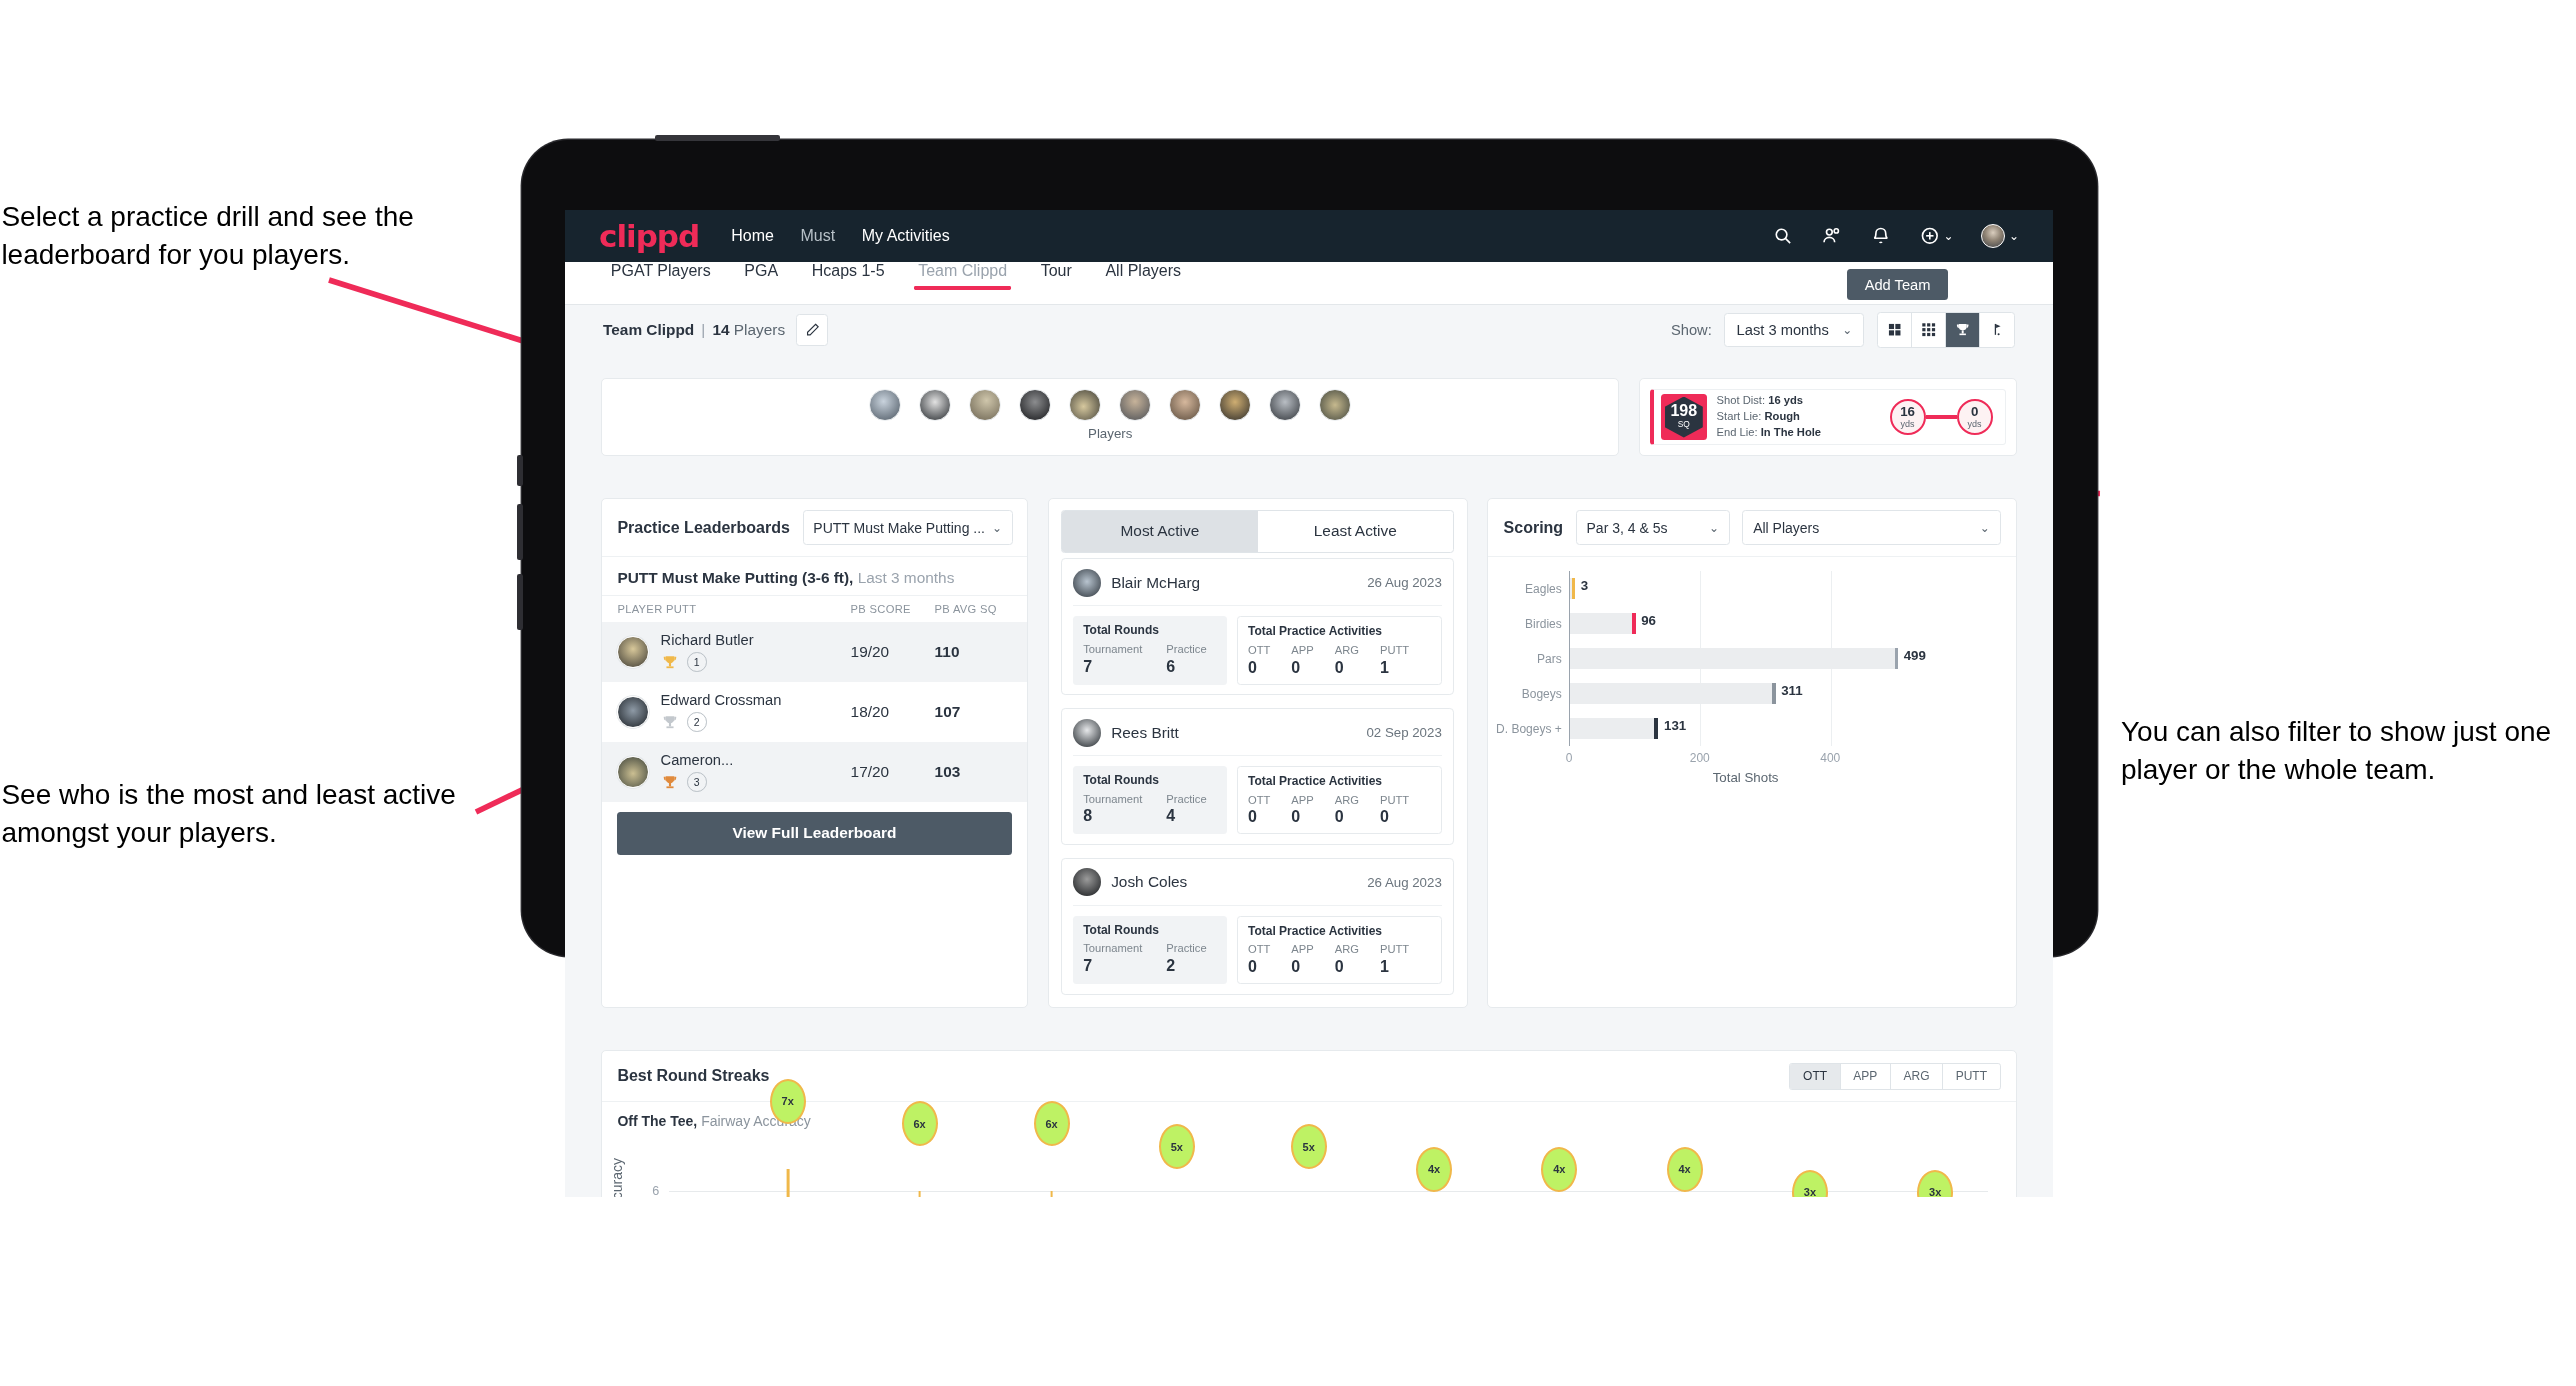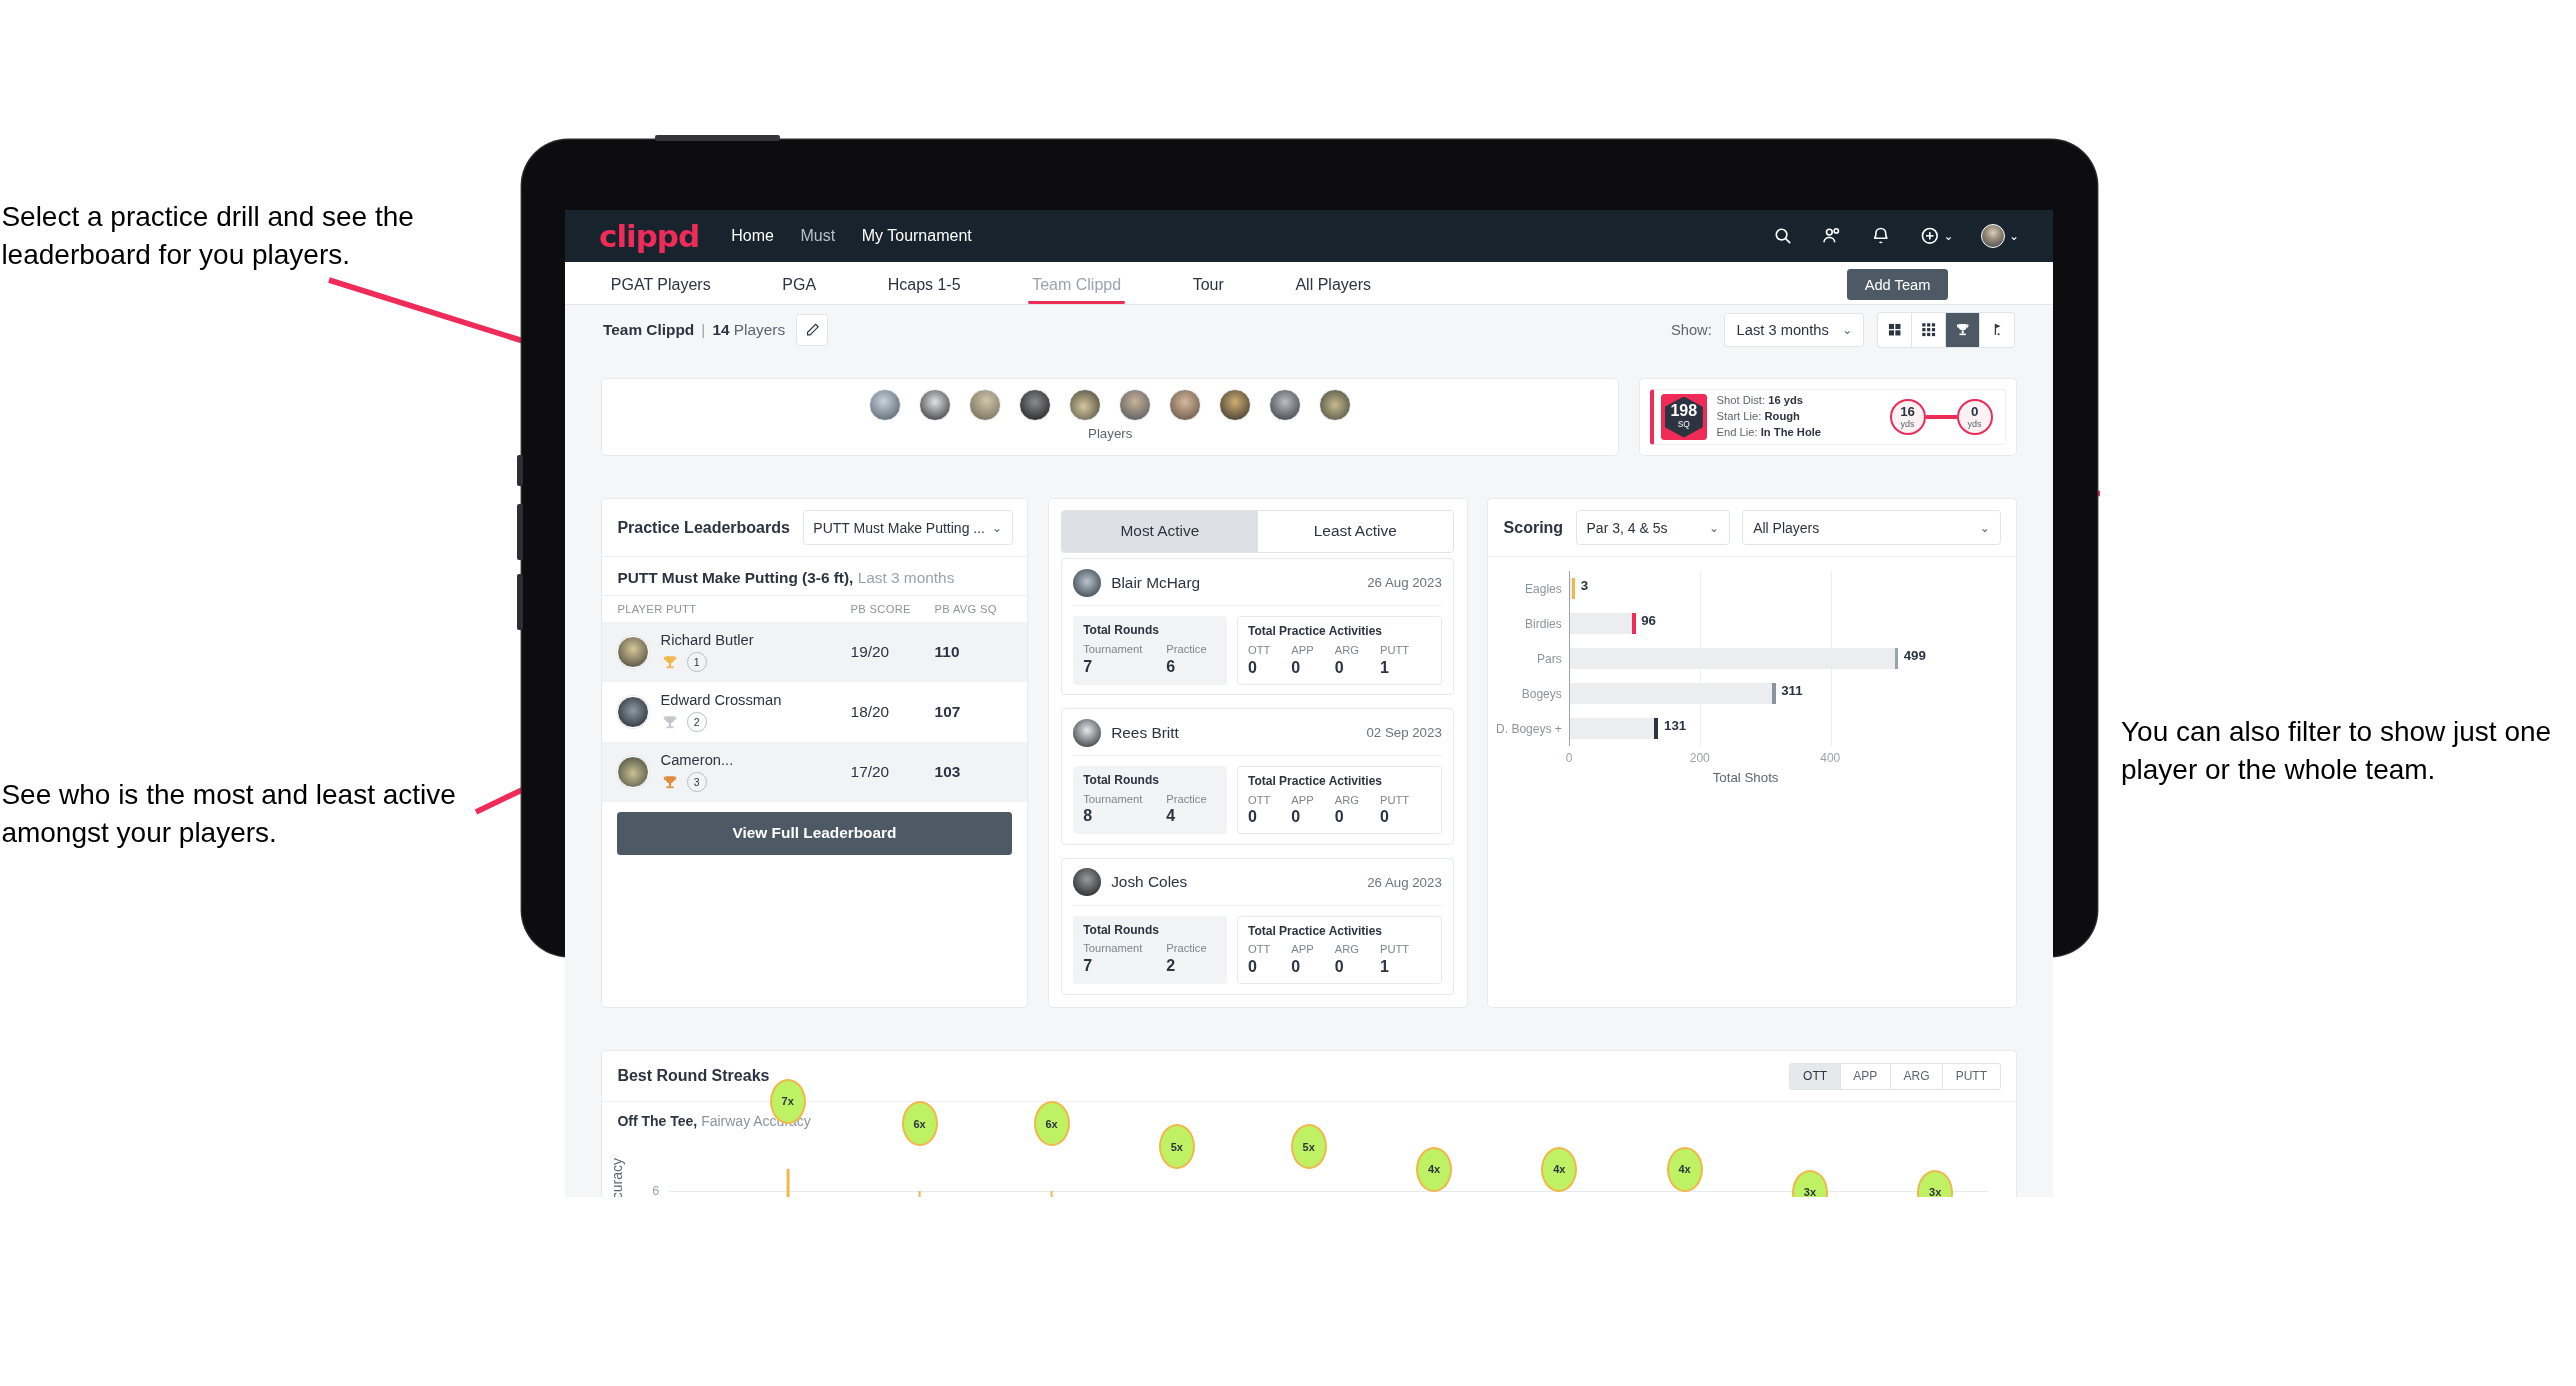--- a/index.html
+++ b/index.html
@@ -67,22 +67,22 @@
   .avatar-nav {
     width: 24px; height: 24px; border-radius: 50%;
     background: radial-gradient(circle at 50% 35%, #d9cdbe 0%, #8e8273 45%, #3a3f46 100%);
     border: 1.4px solid #fff;
   }
   .caret { color: #fff; font-size: 12px; margin-left: 3.5px; }
 
   
   .tabbar {
     height: 43px; background: #ffffff;
-    display: flex; align-items: flex-end; padding: 0 36px;
-    border-bottom: 0.7px solid #e3e7ea; position: relative; gap: 38px;
+    display: flex; align-items: flex-start; padding: 0 36px;
+    border-bottom: 0.7px solid #e3e7ea; position: relative;
   }
   .tab {
     font-size: 16px; color: #2b3440; padding: 0 9.8px 9.8px 9.8px;
     margin-right: 14px; position: relative; white-space: nowrap;
   }
   .tab.active { color: #9aa3ad; }
   .tab.active::after {
     content:''; position:absolute; left: 5.6px; right: 5.6px; bottom: 0;
     height: 3.5px; background: #ef2b58; border-radius: 1.4px;
   }
@@ -295,21 +295,21 @@
     <div class="device-btn btn-l1"></div>
     <div class="device-btn btn-l2"></div>
     <div class="device-btn btn-l3"></div>
 
     <div class="screen">
 
       <div class="topnav">
         <div class="brand">clippd</div>
         <div class="navlink">Home</div>
         <div class="navlink dim">Must</div>
-        <div class="navlink">My Tournament</div>
+        <div class="navlink">My Activities</div>
 
         <div class="nav-right">
           <div class="nav-icon">
             <svg width="19.6" height="19.6" viewBox="0 0 24 24" fill="none" stroke="#fff" stroke-width="2">
               <circle cx="10.5" cy="10.5" r="6.5"></circle>
                 <line x1="15.5" y1="15.5" x2="21" y2="21"></line>
             </svg>
           </div>
           <div class="nav-icon">
             <svg width="19.6" height="19.6" viewBox="0 0 24 24" fill="none" stroke="#fff" stroke-width="2">

